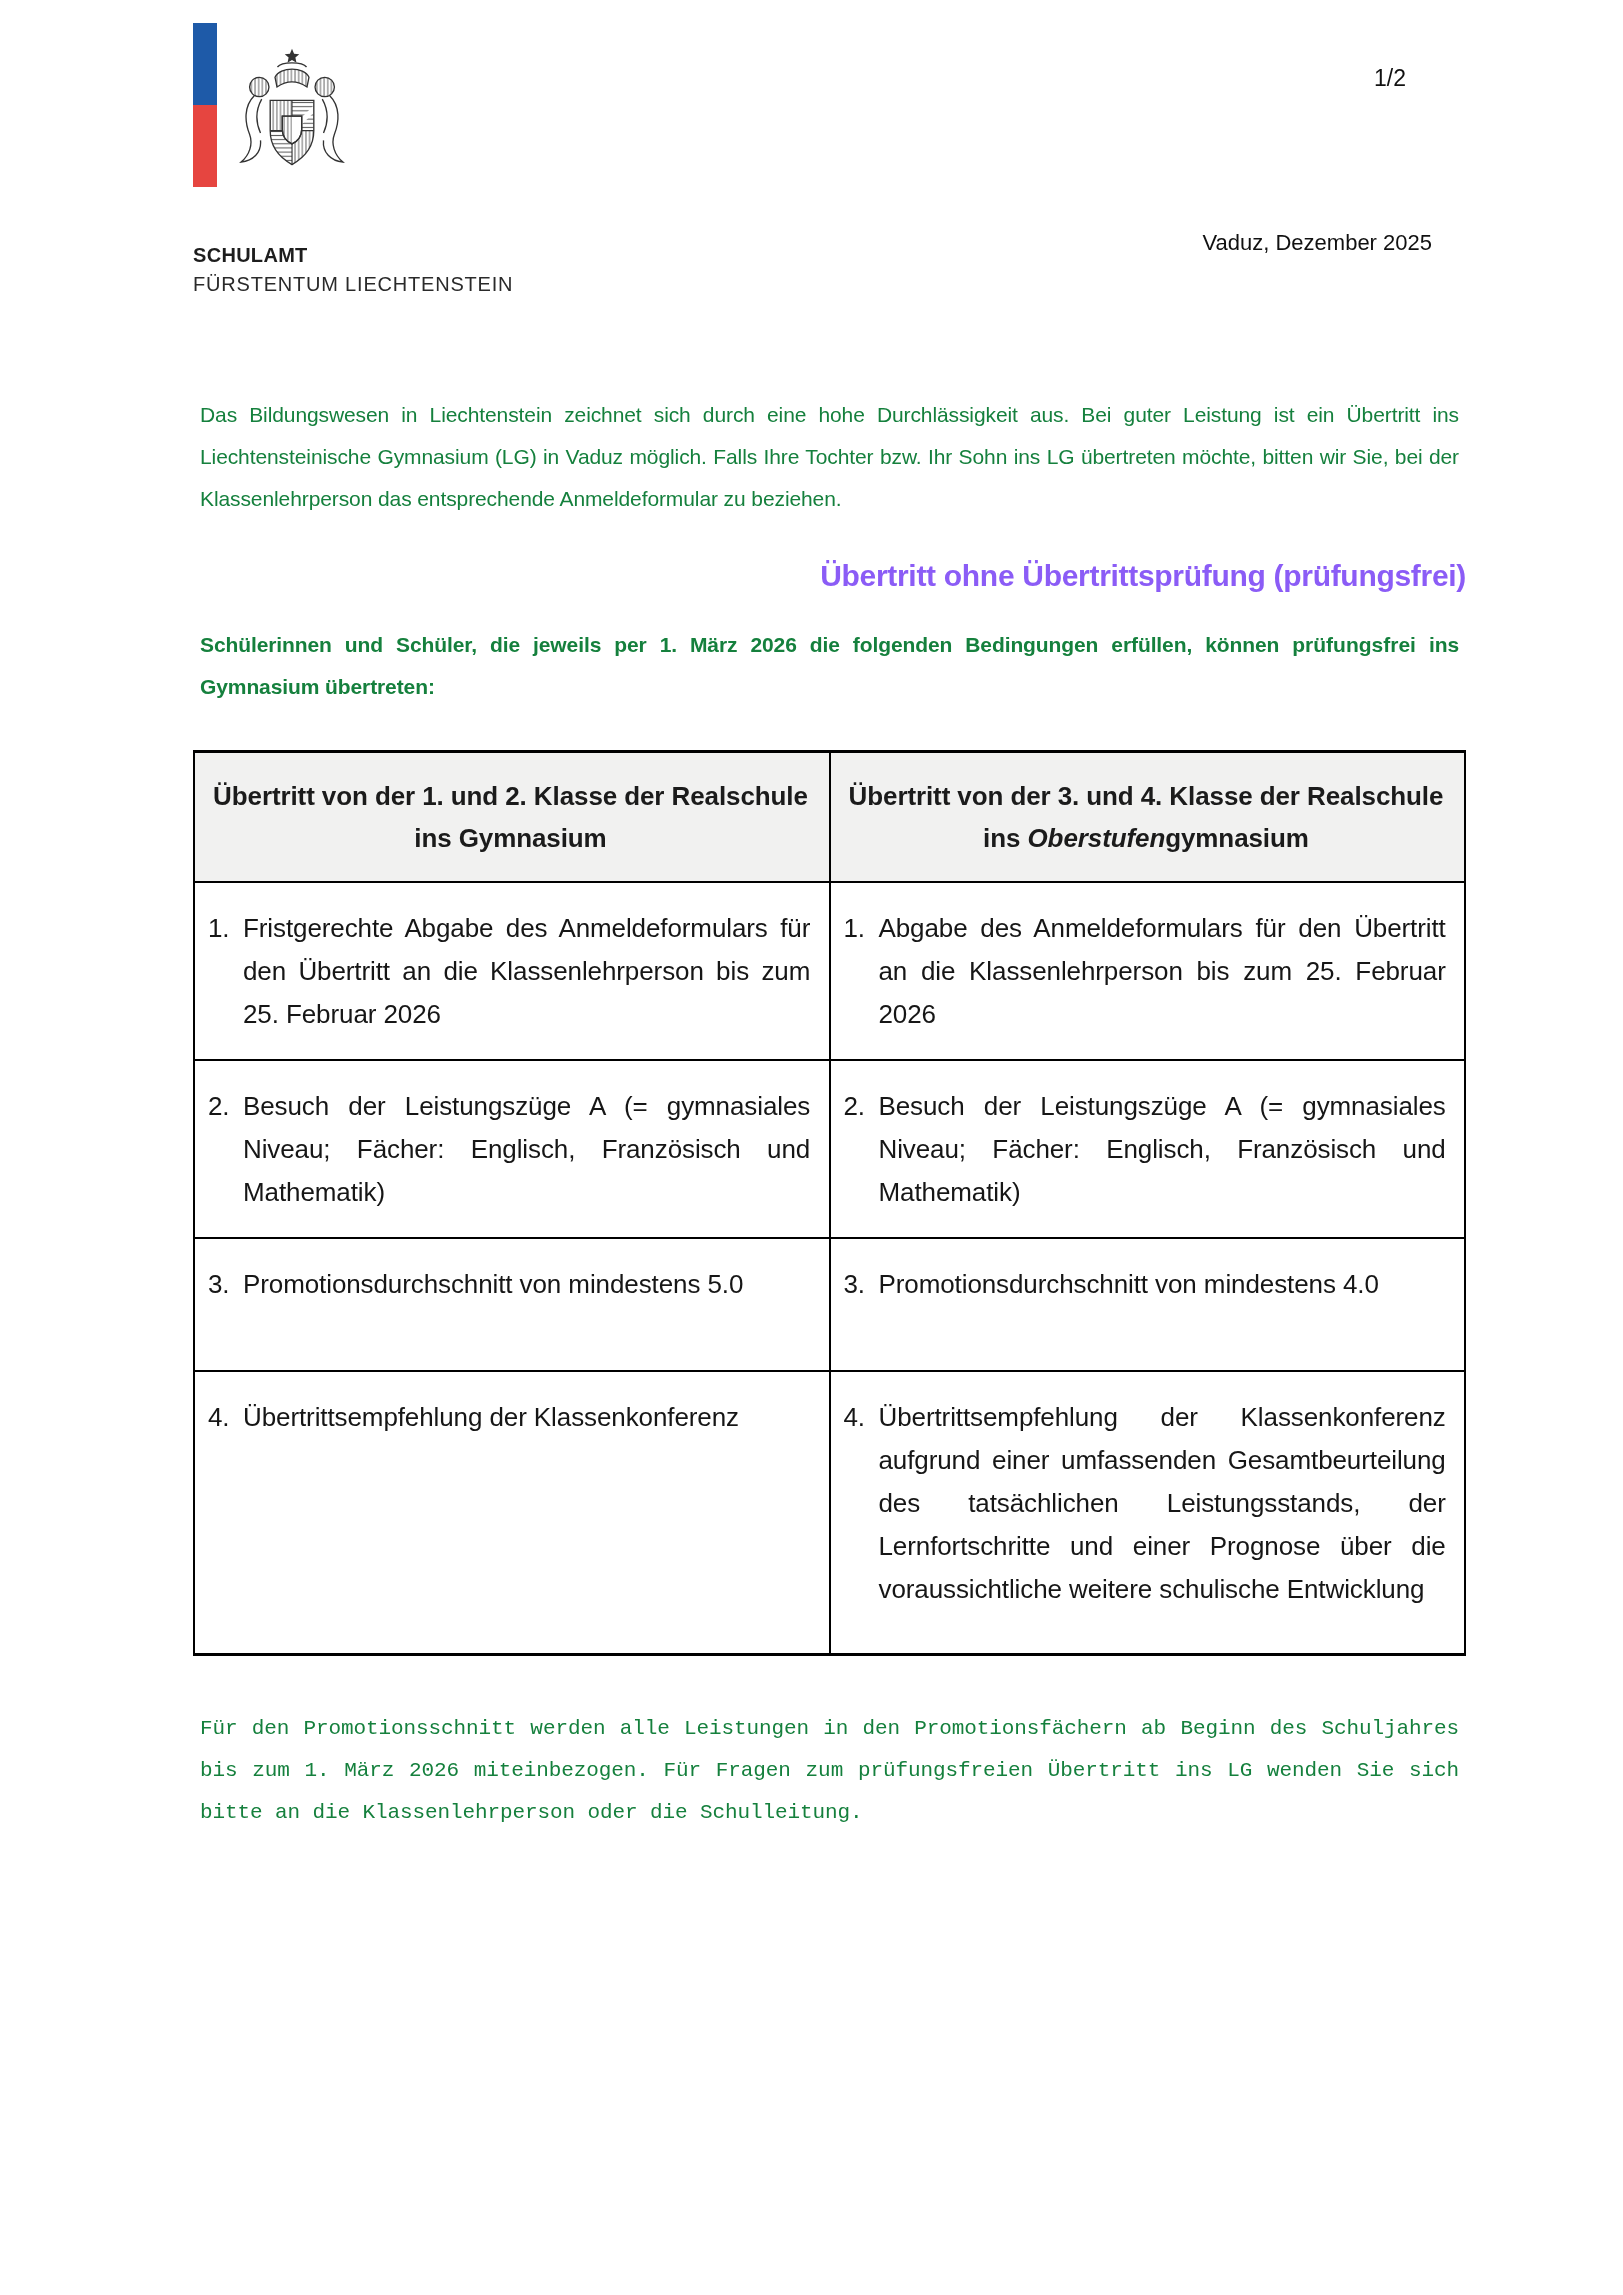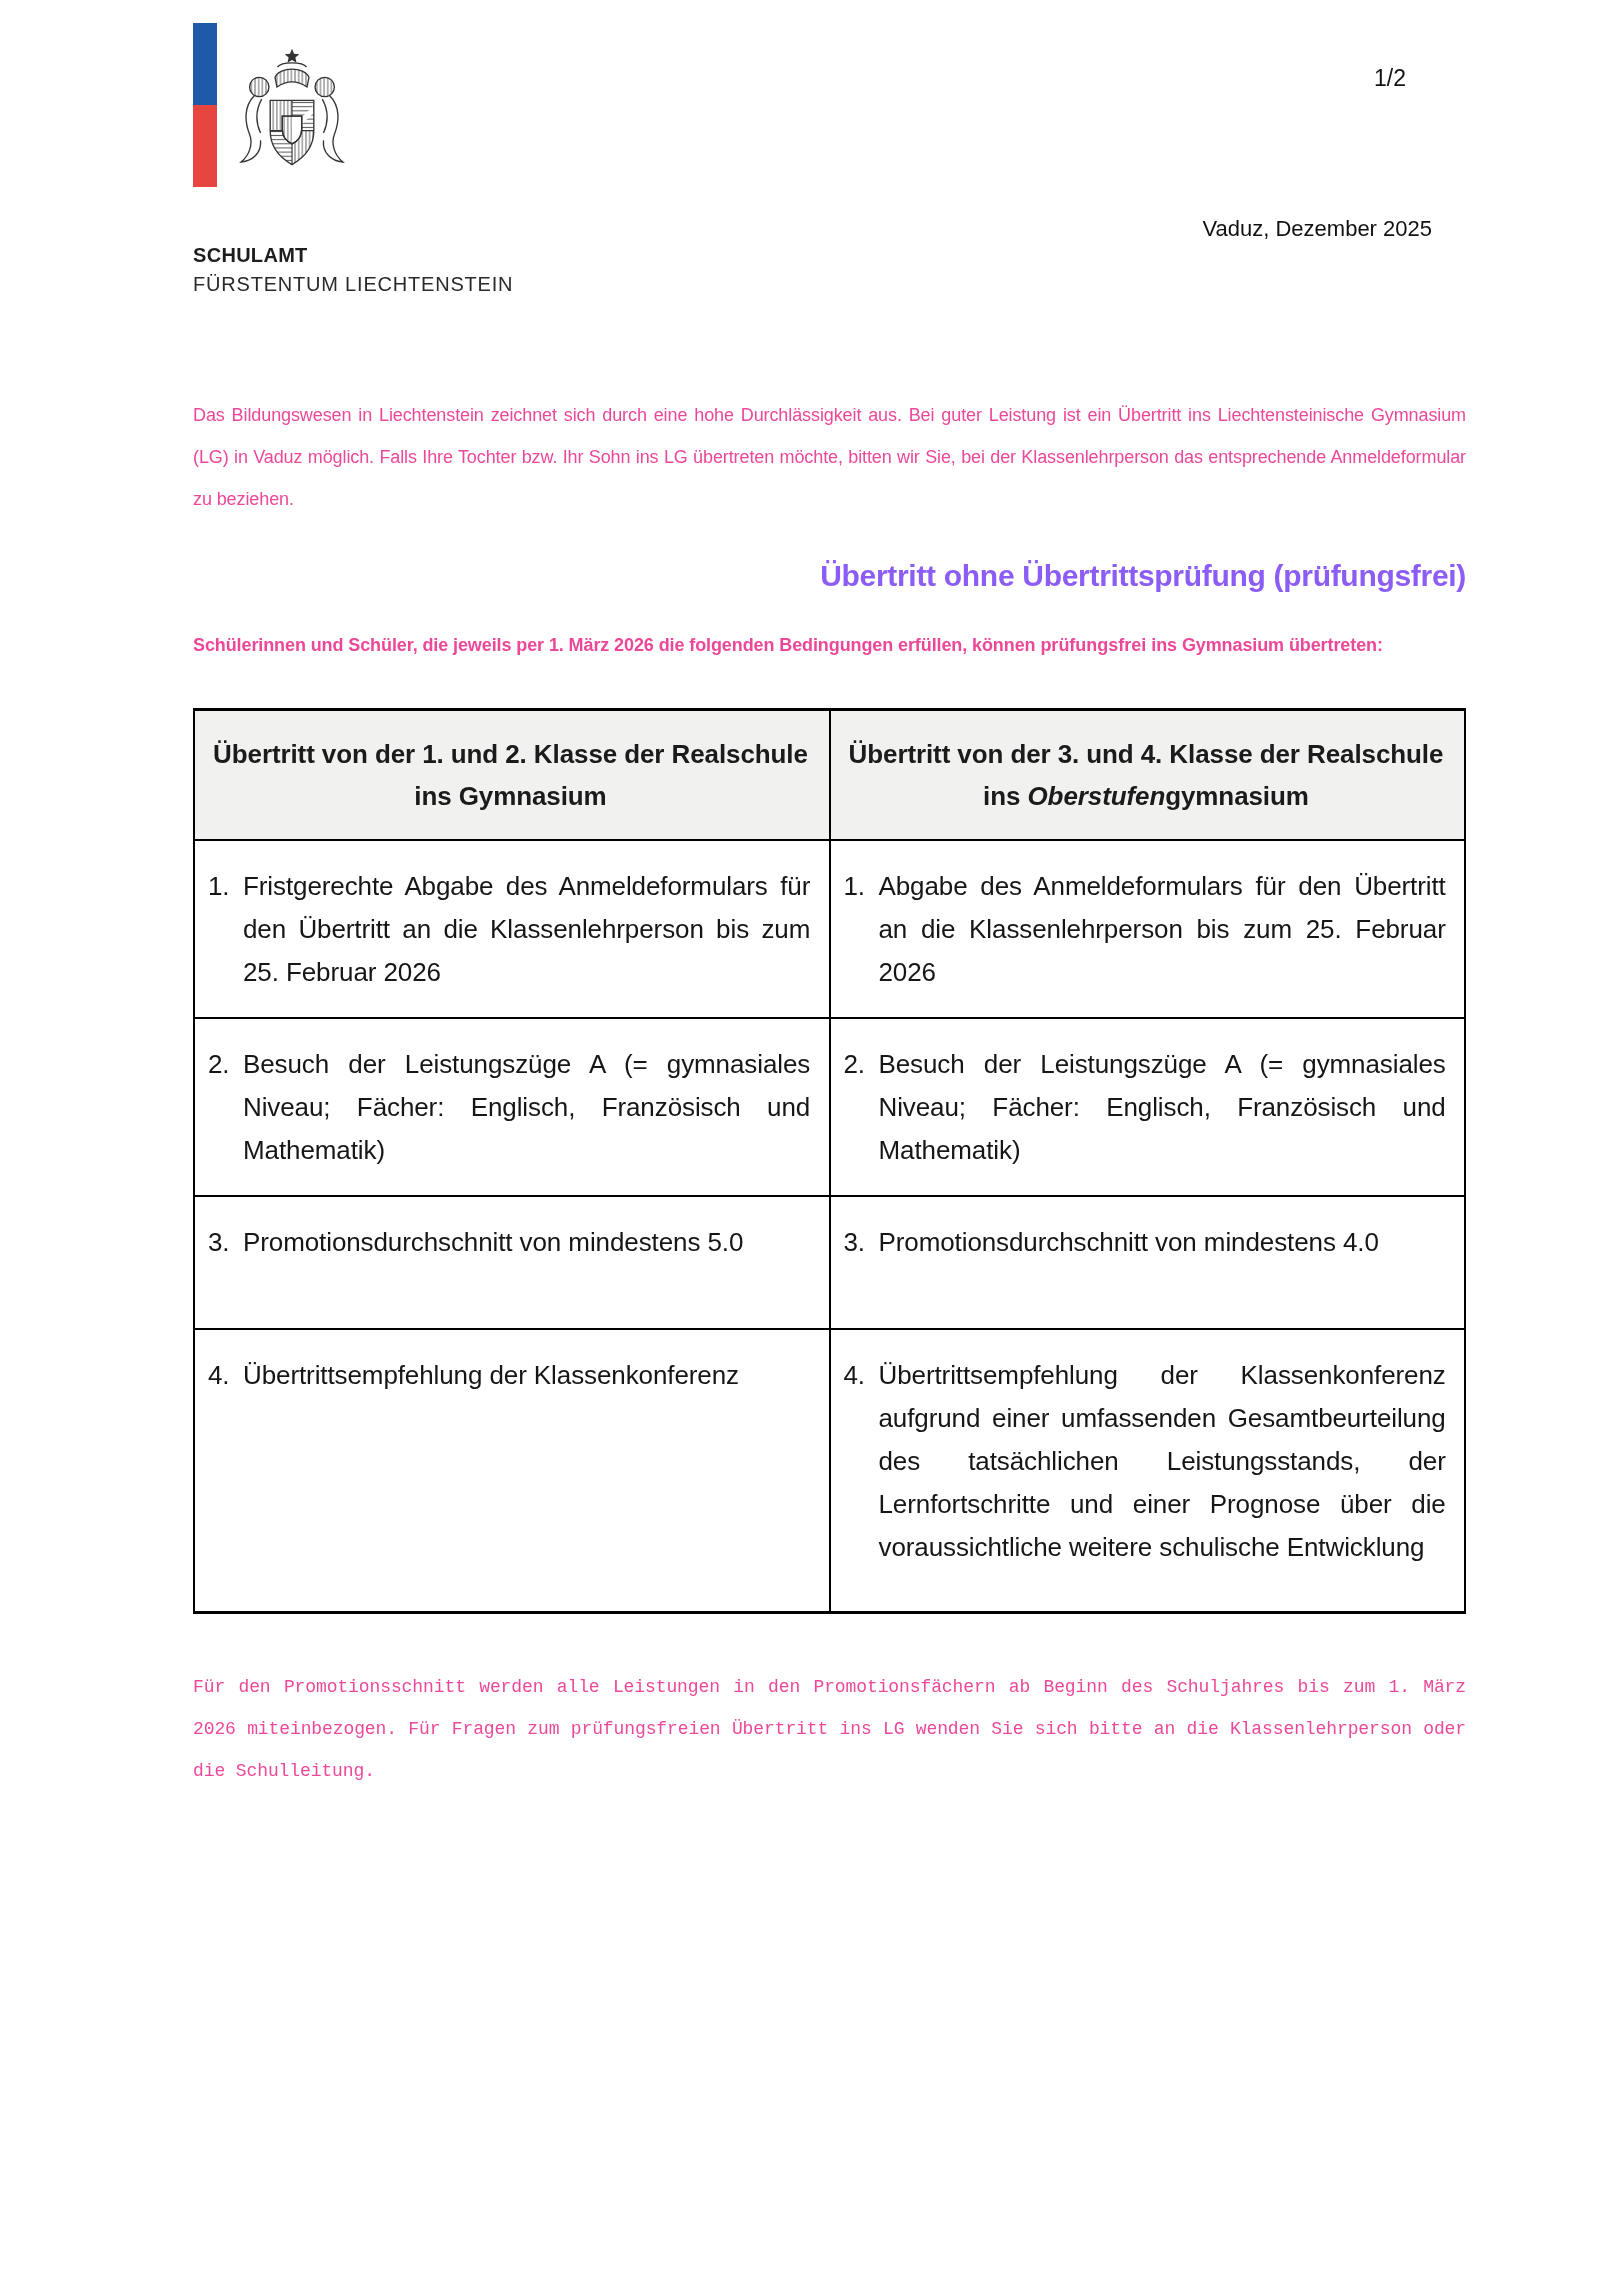--- a/index.html
+++ b/index.html
@@ -13,30 +13,30 @@
   }
   
   .logo-bar{position:absolute;left:193px;top:23px;width:24px;height:164px;}
   .logo-bar .blue{width:100%;height:82px;background:#1E5AA8;}
   .logo-bar .red{width:100%;height:82px;background:#E64540;}
   .crest{position:absolute;left:230px;top:47px;width:124px;height:143px;}
   .org-block{position:absolute;left:193px;top:203px;line-height:1.25;}
   .org-name{font-weight:bold;font-size:20px;letter-spacing:0.3px;color:#1d1d1d;margin-top:40px;}
   .org-sub{font-size:20px;letter-spacing:0.8px;color:#2a2a2a;margin-top:3.9px;}
   .page-num{position:absolute;top:65px;right:217px;font-size:23px;color:#111;}
-  .date-line{position:absolute;top:216px;right:191px;font-size:22px;color:#111;}
+  .date-line{position:absolute;top:230px;right:191px;font-size:22px;color:#111;}
   
   .content{position:absolute;left:193px;top:353px;width:1273px;}
   h1.doc-title{
     margin:0;font-size:45px;line-height:1.12;font-weight:bold;
     color:#1F4E79;letter-spacing:-0.7px;
   }
   .body-text{
-    margin:0;font-size:18px;line-height:42px;
-    text-align:justify;letter-spacing:-0.1px;color:#ec4899;
+    margin:7px;font-size:21px;line-height:42px;
+    text-align:justify;letter-spacing:-0.1px;color:#15803d;
   }
   .intro{margin-top:41px;}
   h2.section-heading{
     margin:38px 0 0 0;font-size:30px;line-height:1.2;font-weight:bold;
     color:#8b5cf6;letter-spacing:-0.3px;text-align:right;
   }
   .lead{margin-top:30px;font-weight:bold;}
   .lead b{letter-spacing:0;}
   
   table.cond{

